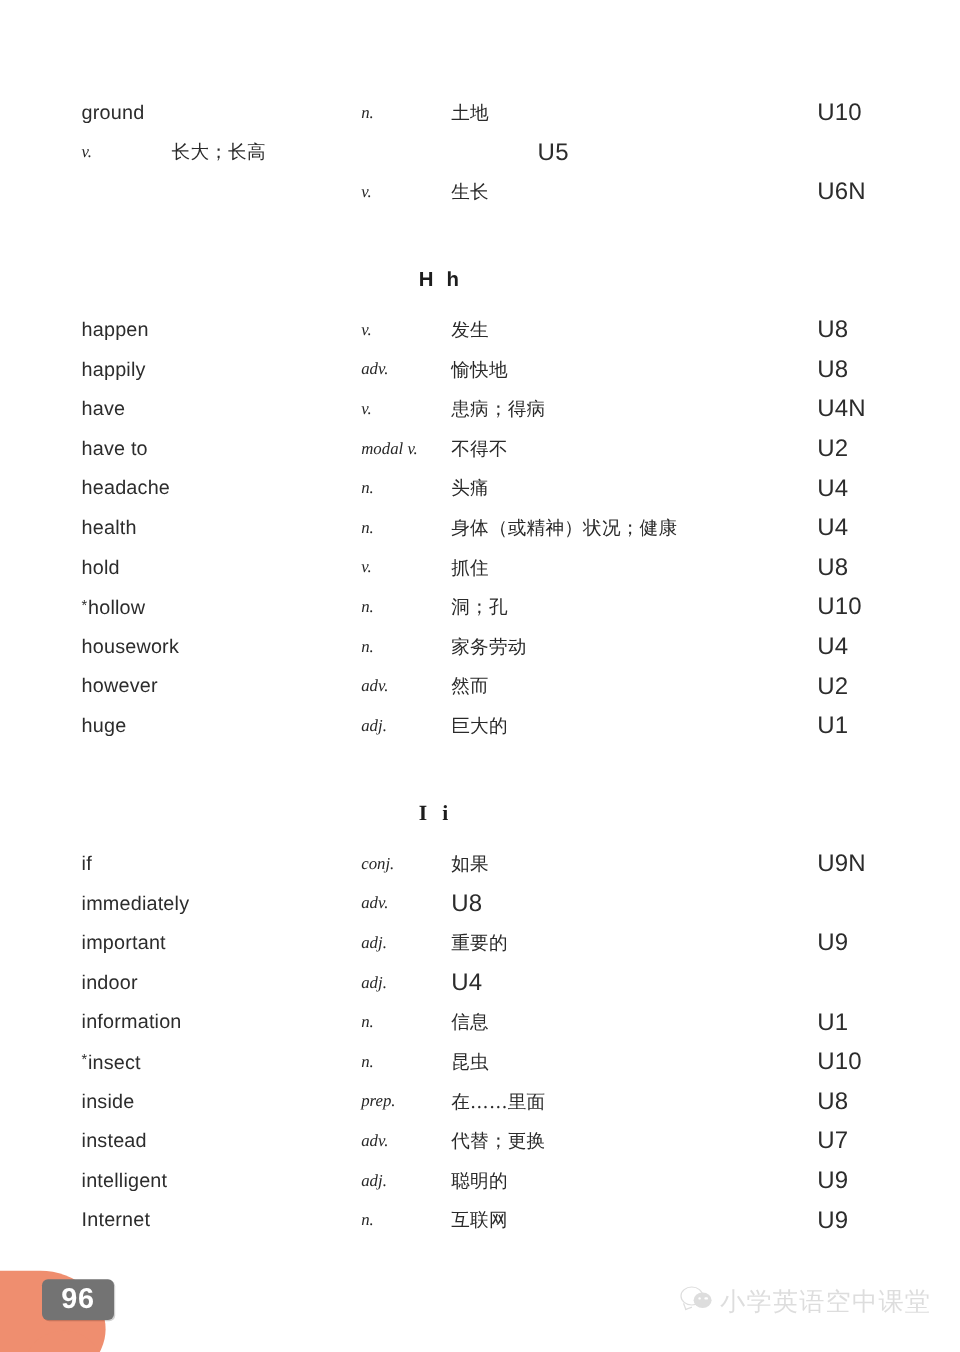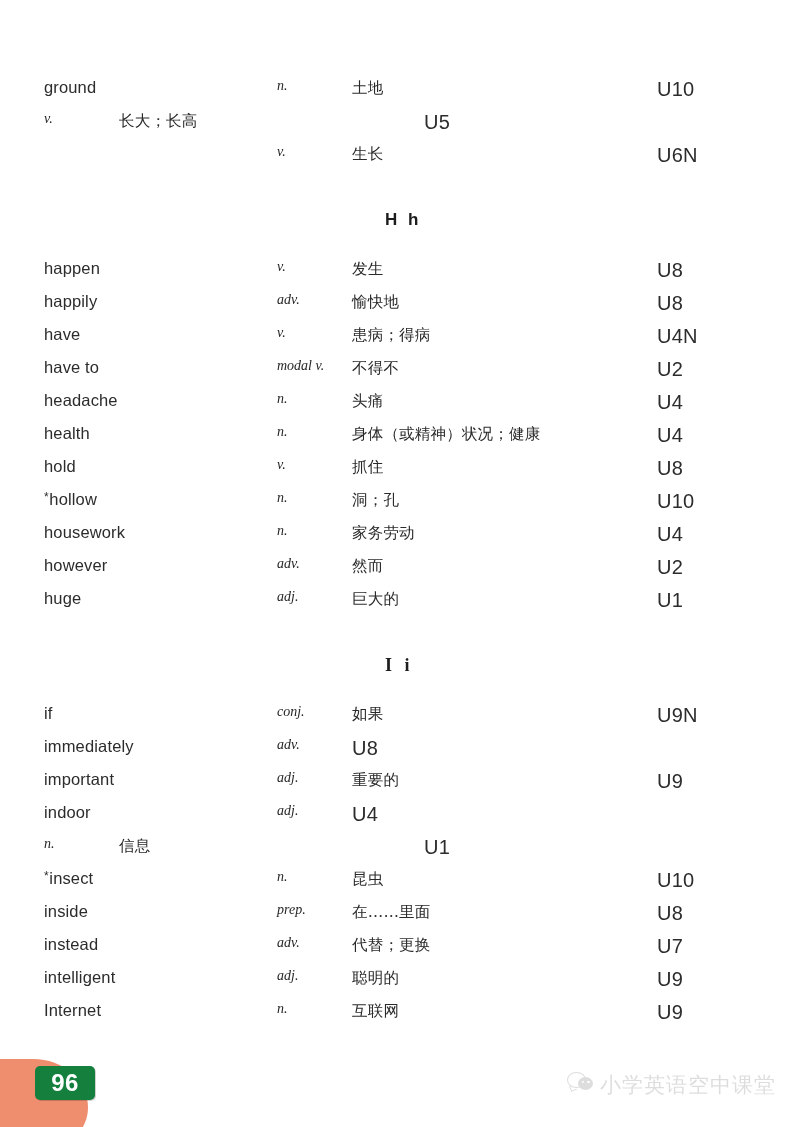--- a/index.html
+++ b/index.html
@@ -27,23 +27,23 @@
   
   .glossary {
     position: absolute;
     left: 0;
     top: 0;
     width: 800px;
   }
 
   .entry {
     display: flex;
-    align-items: flex-start;
+    align-items: center;
     height: 33px;
-    padding-left: 44px;
+    padding-left: 68px;
     box-sizing: border-box;
   }
 
   .col-word {
     width: 233px;
     flex: 0 0 233px;
     font-size: 16.5px;
     font-family: "Liberation Sans", sans-serif;
     letter-spacing: .15px;
     color: #2c2c2c;
@@ -81,22 +81,22 @@
     font-family: "Liberation Sans", sans-serif;
     color: #2c2c2c;
     letter-spacing: .2px;
     white-space: nowrap;
   }
 
   
   .letter-heading {
     height: 33px;
     display: flex;
-    align-items: flex-start;
-    padding-left: 68px;
+    align-items: flex-end;
+    padding-left: 32px;
     box-sizing: border-box;
   }
   .letter-heading .letter-text {
     margin-left: 317px;
     font-size: 17px;
     font-weight: bold;
     letter-spacing: 3px;
     color: #1d1d1d;
   }
   .letter-heading.serif .letter-text {
@@ -140,21 +140,21 @@
     border-radius: 50% 50% 40% 40%;
   }
 
   .page-number-badge {
     position: absolute;
     left: 35px;
     bottom: 27px;
     min-width: 48px;
     height: 34px;
     padding: 0 6px;
-    background: #15803d;
+    background: #737373;
     border-radius: 5px;
     display: flex;
     align-items: center;
     justify-content: center;
     box-shadow: 1px 1px 0 rgba(0,0,0,.18);
   }
   .page-number-badge .num {
     color: #ffffff;
     font-size: 24px;
     font-weight: bold;
@@ -333,20 +333,21 @@
         <div class="col-pos">adj.</div>
         <div class="col-def">重要的</div>
         <div class="col-unit">U9</div>
       </div>
       <div class="entry">
         <div class="col-word"><span>indoor</span></div>
         <div class="col-pos">adj.</div>
         <div class="col-unit">U4</div>
       </div>
       <div class="entry">
+        <div class="col-word"><span>information</span></div>
         <div class="col-pos">n.</div>
         <div class="col-def">信息</div>
         <div class="col-unit">U1</div>
       </div>
       <div class="entry">
         <div class="col-word"><span class="star">*</span><span>insect</span></div>
         <div class="col-pos">n.</div>
         <div class="col-def">昆虫</div>
         <div class="col-unit">U10</div>
       </div>

